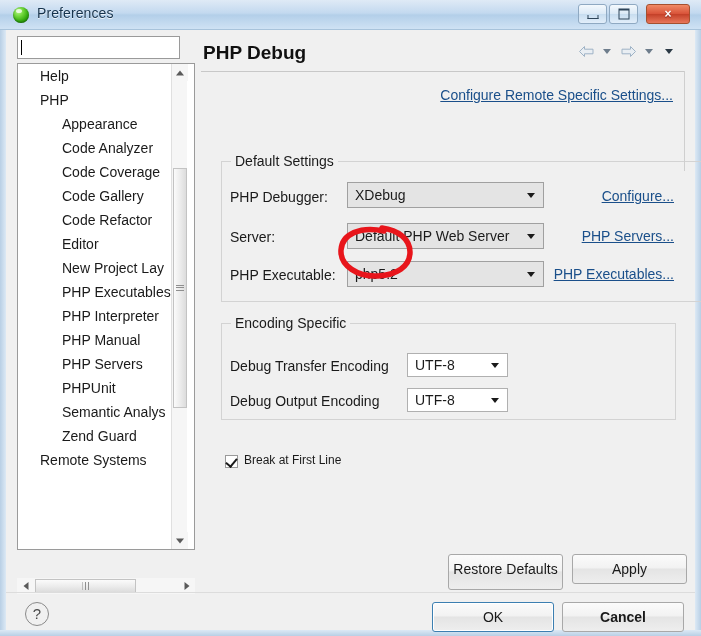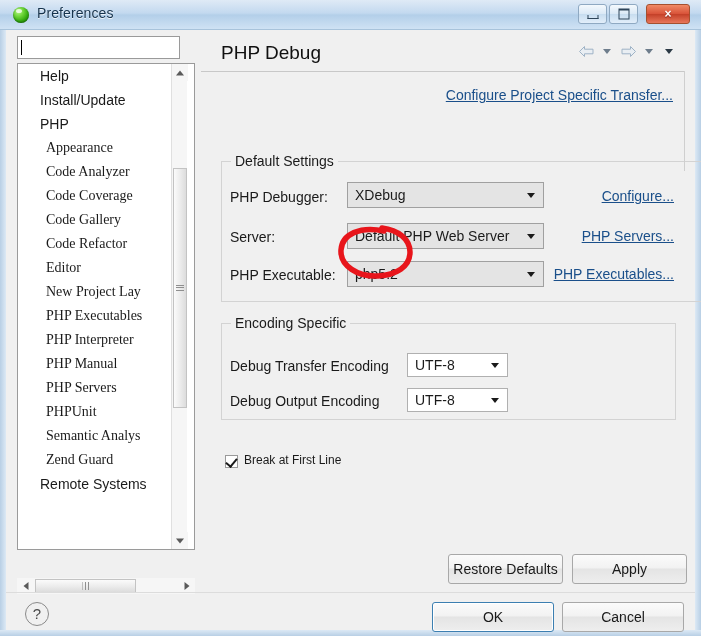--- a/index.html
+++ b/index.html
@@ -123,21 +123,21 @@
     overflow: hidden;
   }
   .tree-item {
     position: relative;
     height: 24px; line-height: 24px;
     font-size: 14px; color: #1a1a1a;
     white-space: nowrap;
     padding-left: 22px;
     box-sizing: border-box;
   }
-  .tree-item.child { padding-left: 28px; font-family: Liberation Serif, serif; }
+  .tree-item.child { padding-left: 44px; }
   .tree-item.selected > .tree-label {
     background: #f2f2f2;
     border: 1px solid #b4b4b4;
     padding: 1px 4px 2px 3px;
     margin-left: -4px;
   }
   .tree-label { display: inline-block; }
 
   
   #tree-vscroll {
@@ -198,22 +198,22 @@
     background: repeating-linear-gradient(to right,
         #8f8f8f 0 1px, transparent 1px 3px);
   }
 
   
   #right-pane {
     position: absolute; left: 195px; top: 0;
     width: 484px; height: 540px;
   }
   #page-title {
-    position: absolute; left: 20px; top: 12px;
-    font-size: 19px; font-weight: normal; color: #101010;
+    position: absolute; left: 2px; top: 12px;
+    font-size: 19px; font-weight: bold; color: #101010;
   }
   #nav-group { position: absolute; right: 12px; top: 12px; }
   .nav-arrow {
     display: inline-block; vertical-align: middle;
     width: 17px; height: 13px; position: relative;
   }
   .nav-arrow svg { display: block; }
   .nav-chevron {
     display: inline-block; vertical-align: middle;
     margin: 0 5px 0 3px;
@@ -317,42 +317,42 @@
     position: absolute;
     border: 1px solid #a8a8a8;
     border-radius: 3px;
     box-sizing: border-box;
     background: linear-gradient(to bottom, #fbfbfb 0%, #f2f2f2 46%, #e4e4e4 50%, #eeeeee 100%);
     font-size: 14px; color: #1a1a1a;
     text-align: center;
     line-height: 28px;
     white-space: nowrap;
   }
-  #btn-restore { left: 442px; top: 524px; width: 115px; height: 30px; line-height: 28px; }
+  #btn-restore { left: 442px; top: 524px; width: 115px; height: 36px; line-height: 28px; }
   #btn-apply   { left: 566px; top: 524px; width: 115px; height: 30px; line-height: 28px; }
 
   #footer-sep {
     position: absolute; left: 0; top: 562px;
     width: 689px; height: 1px; background: #dcdcdc;
   }
   #help-icon {
     position: absolute; left: 19px; top: 572px;
     width: 24px; height: 24px;
     border: 1px solid #8a8a8a;
     border-radius: 50%;
     box-sizing: border-box;
     color: #4a4a4a; font-size: 15px;
     text-align: center; line-height: 22px;
   }
   #btn-ok {
     left: 426px; top: 572px; width: 122px; height: 30px; line-height: 28px;
     border-color: #3c7fb1;
     box-shadow: inset 0 0 0 1px #ffffff;
   }
-  #btn-cancel { left: 556px; top: 572px; width: 122px; height: 30px; line-height: 28px; }
+  #btn-cancel { left: 556px; top: 572px; width: 122px; height: 30px; line-height: 28px; font-weight: bold; }
 
   
   #annotation {
     position: absolute; left: 330px; top: 222px;
     width: 110px; height: 62px;
     pointer-events: none;
   }
 </style>
 </head>
 <body>
@@ -380,21 +380,20 @@
 
   <div id="dialog-body">
 
     <div id="filter-box">
       <div id="filter-caret"></div>
     </div>
 
     <div id="tree-pane">
       <div id="tree-items">
           <div class="tree-item"><span class="tree-label">Help</span></div>
-          <div class="tree-item"><span class="tree-label">Install/Update</span></div>
           <div class="tree-item"><span class="tree-label">PHP</span></div>
           <div class="tree-item child"><span class="tree-label">Appearance</span></div>
           <div class="tree-item child"><span class="tree-label">Code Analyzer</span></div>
           <div class="tree-item child"><span class="tree-label">Code Coverage</span></div>
           <div class="tree-item child"><span class="tree-label">Code Gallery</span></div>
           <div class="tree-item child"><span class="tree-label">Code Refactor</span></div>
           <div class="tree-item child"><span class="tree-label">Editor</span></div>
           <div class="tree-item child"><span class="tree-label">New Project Lay</span></div>
           <div class="tree-item child"><span class="tree-label">PHP Executables</span></div>
           <div class="tree-item child"><span class="tree-label">PHP Interpreter</span></div>
@@ -445,21 +444,21 @@
           <svg width="17" height="13" viewBox="0 0 17 13">
             <path d="M10.5 1.5 L15.5 6.5 L10.5 11.5 L10.5 8.8 L2 8.8 L2 4.2 L10.5 4.2 Z" fill="#e9eef3" stroke="#9fb3c6" stroke-width="1"></path>
           </svg>
         </span>
         <span class="nav-chevron"></span>
         <span class="nav-chevron dark"></span>
       </div>
 
       <div id="title-sep"></div>
 
-      <div id="configure-link">Configure Project Specific Transfer...</div>
+      <div id="configure-link">Configure Remote Specific Settings...</div>
 
       <div class="groupbox" id="group-default">
         <span class="group-title">Default Settings</span>
       </div>
 
       <div class="row-label" style="left:29px; top:159px;">PHP Debugger:</div>
       <div class="combo" style="left:146px; top:152px; width:197px; height:26px;">
         <span class="combo-text">XDebug</span>
         <span class="combo-arrow"></span>
       </div>

